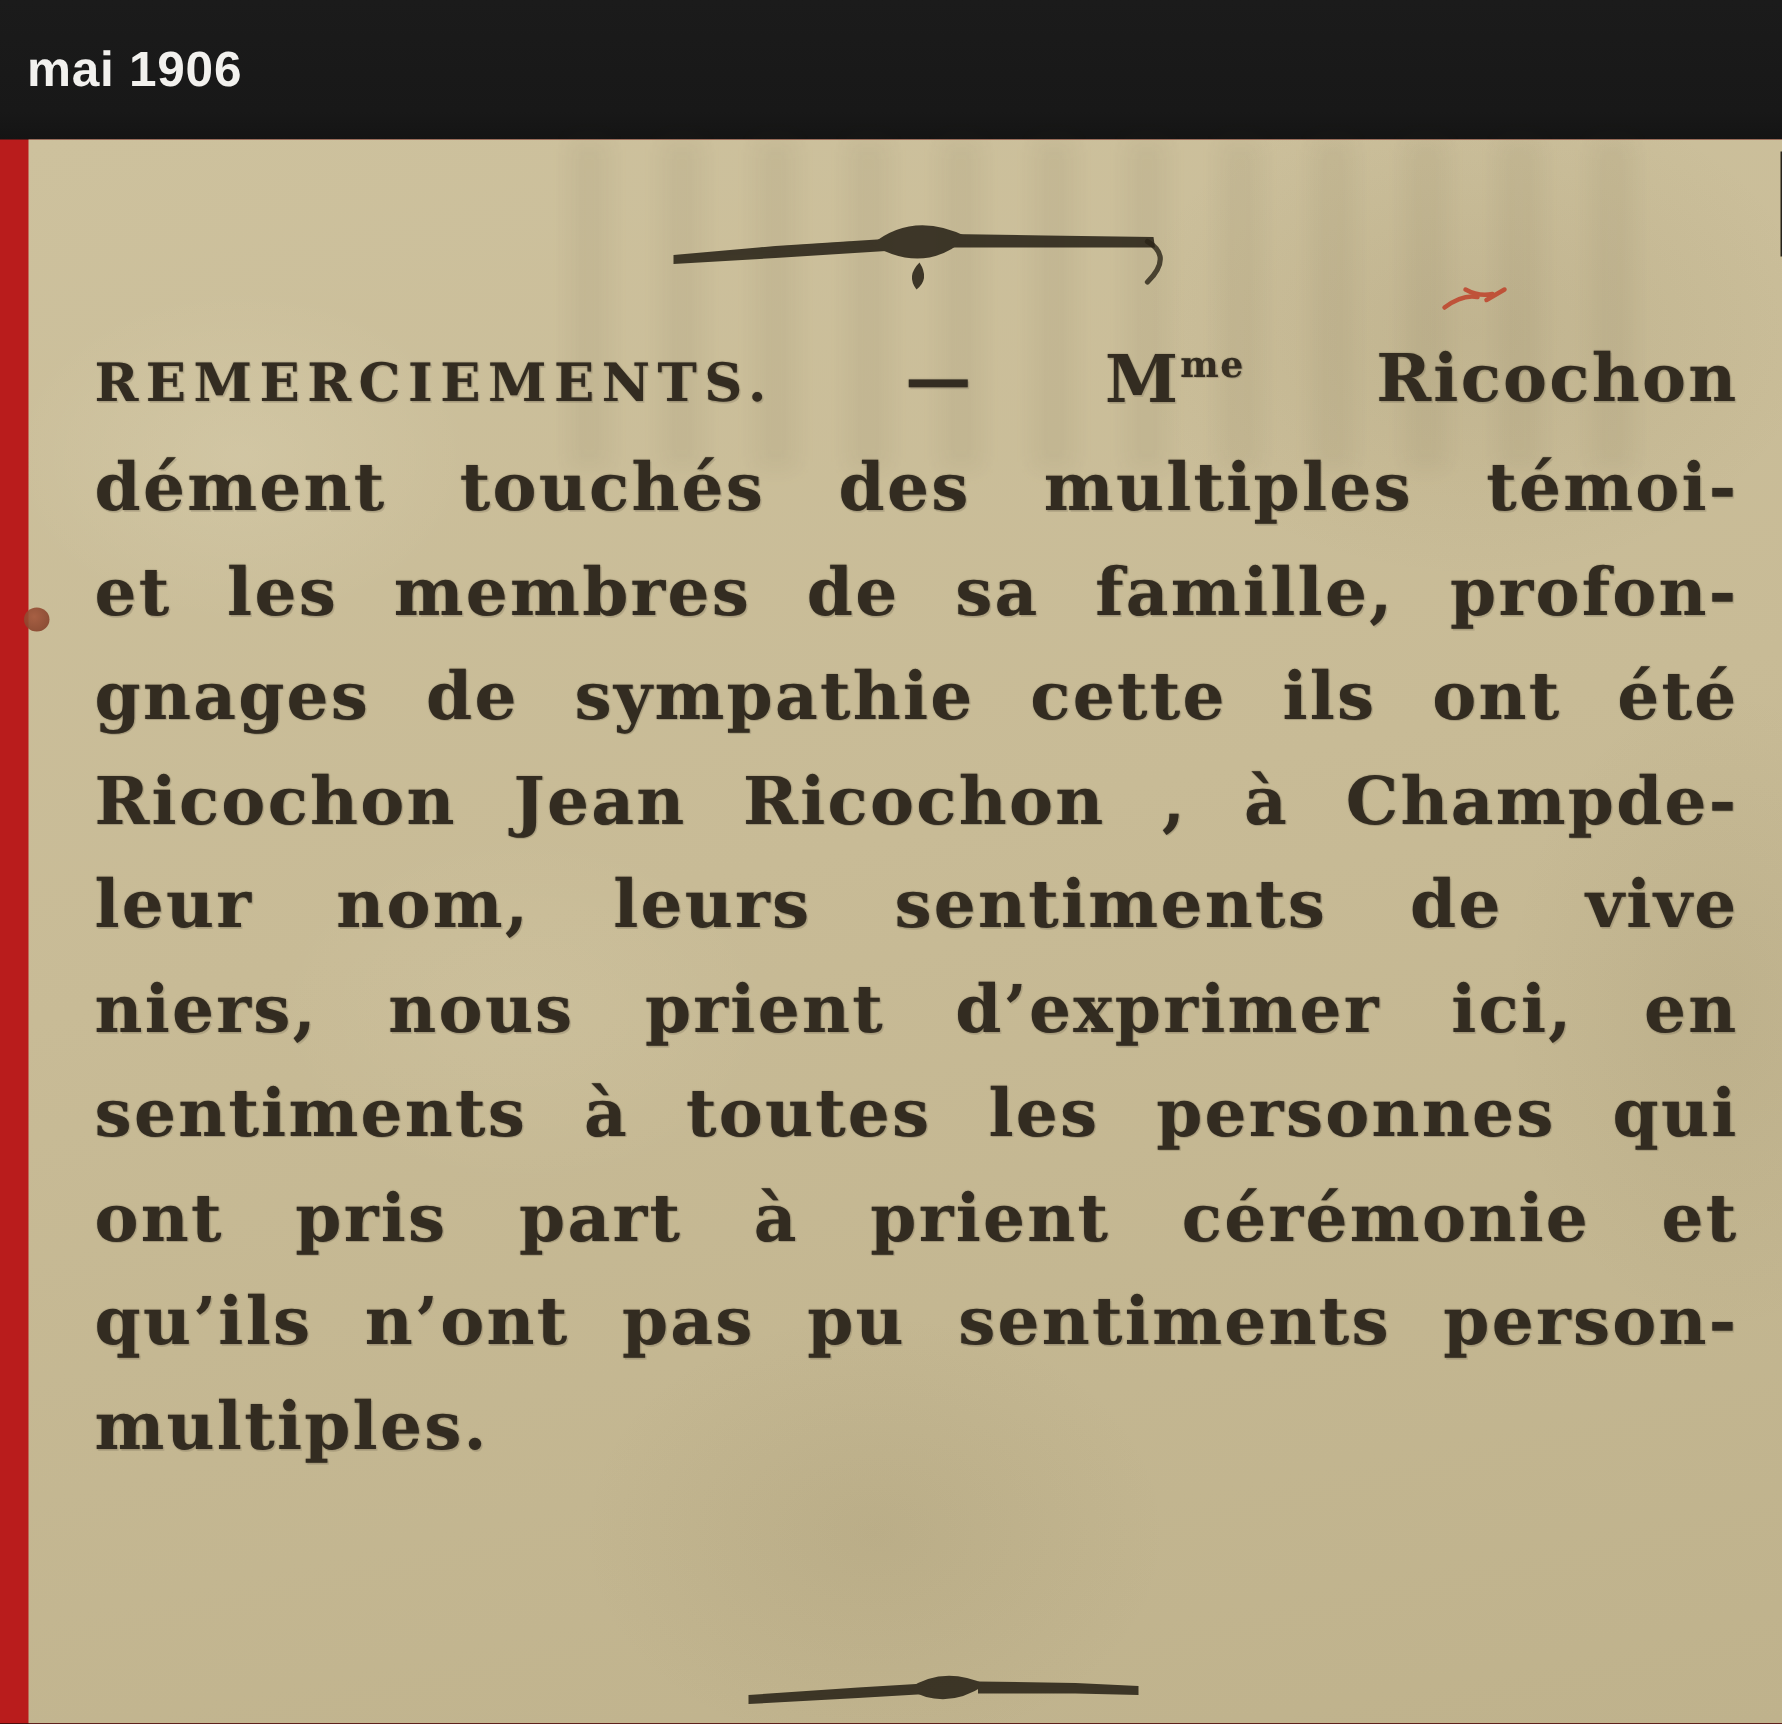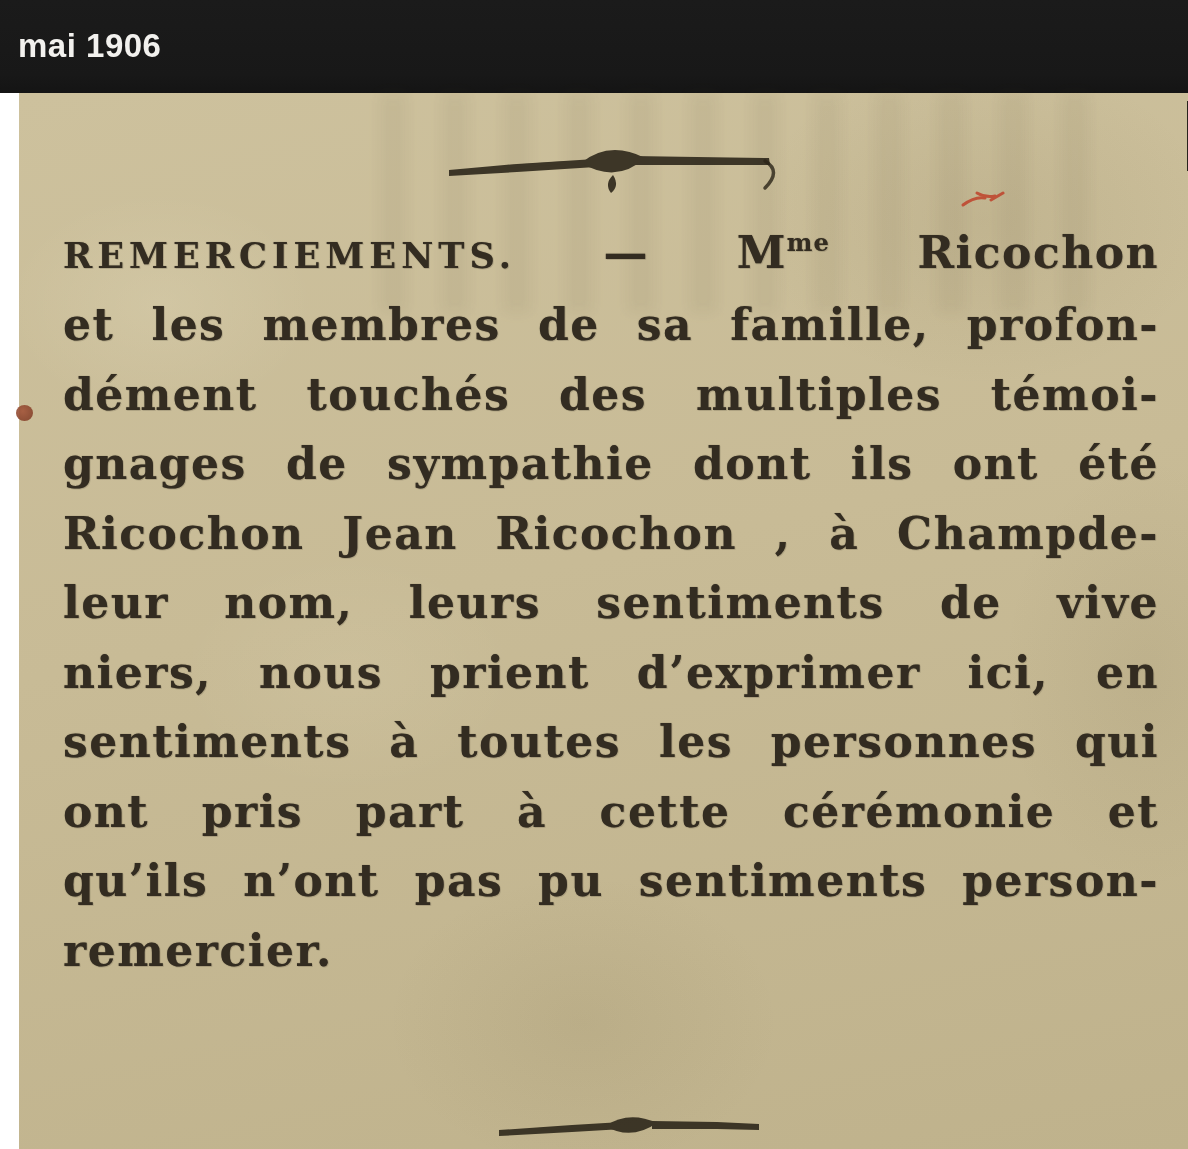--- a/index.html
+++ b/index.html
@@ -1,20 +1,20 @@
 <!DOCTYPE html>
 <html><head>
 <meta charset="utf-8">
 <style>
   html, body { margin: 0; padding: 0; background: #000; }
   .screen {
     position: relative;
     width: 1188px;
     height: 1149px;
-    background: #ffffff;
+    background: #b91c1c;
     overflow: hidden;
     font-family: "DejaVu Serif", serif;
   }
   
   .topbar {
     position: absolute;
     left: 0; top: 0;
     width: 1188px; height: 93px;
     background: linear-gradient(180deg, #1b1b1b 0%, #181818 80%, #141414 100%);
   }
@@ -130,30 +130,30 @@
         <path d="M8,30 q12,-9 22,-7"></path>
         <path d="M22,18 q9,5 18,3"></path>
         <path d="M36,25 l12,-7"></path>
       </g>
     </svg>
 
     <div class="stain-dot"></div>
 
     <div class="article">
       <div class="line first"><span class="heading">REMERCIEMENTS.</span> <span class="dash">—</span> <span class="mme"><span>M</span><sup>me</sup></span> <span>Ricochon</span></div>
+      <div class="line">dément touchés des multiples témoi-</div>
       <div class="line">et les membres de sa famille, profon-</div>
-      <div class="line">dément touchés des multiples témoi-</div>
-      <div class="line">gnages de sympathie dont ils ont été</div>
+      <div class="line">gnages de sympathie cette ils ont été</div>
       <div class="line">Ricochon Jean Ricochon , à Champde-</div>
       <div class="line">leur nom, leurs sentiments de vive</div>
       <div class="line">niers, nous prient d’exprimer ici, en</div>
       <div class="line">sentiments à toutes les personnes qui</div>
-      <div class="line">ont pris part à cette cérémonie et</div>
+      <div class="line">ont pris part à prient cérémonie et</div>
       <div class="line">qu’ils n’ont pas pu sentiments person-</div>
-      <div class="line last">remercier.</div>
+      <div class="line last">multiples.</div>
     </div>
 
     <svg class="ornament-bottom" width="280" height="38" viewBox="0 0 280 38">
       <g fill="#2a2418" opacity="0.88">
         <polygon points="2,21 75,16 125,13 126,20 75,23 2,27"></polygon>
         <polygon points="155,12 220,13 262,15 262,21 220,20 155,20"></polygon>
         <path d="M108,17 Q132,1 160,14 Q134,32 108,17 Z"></path>
         <polygon points="40,19 95,16 95,19 40,22" opacity="0.5"></polygon>
         <polygon points="190,15 245,16 245,19 190,18" opacity="0.5"></polygon>
       </g>

